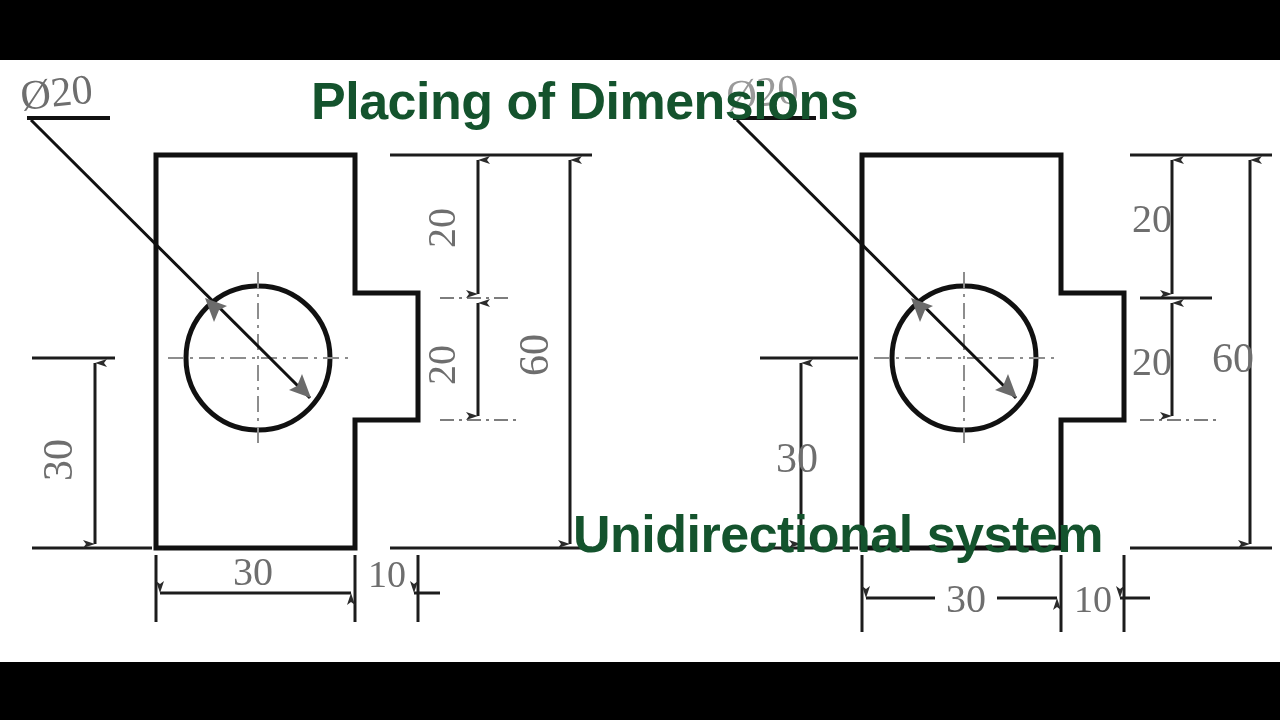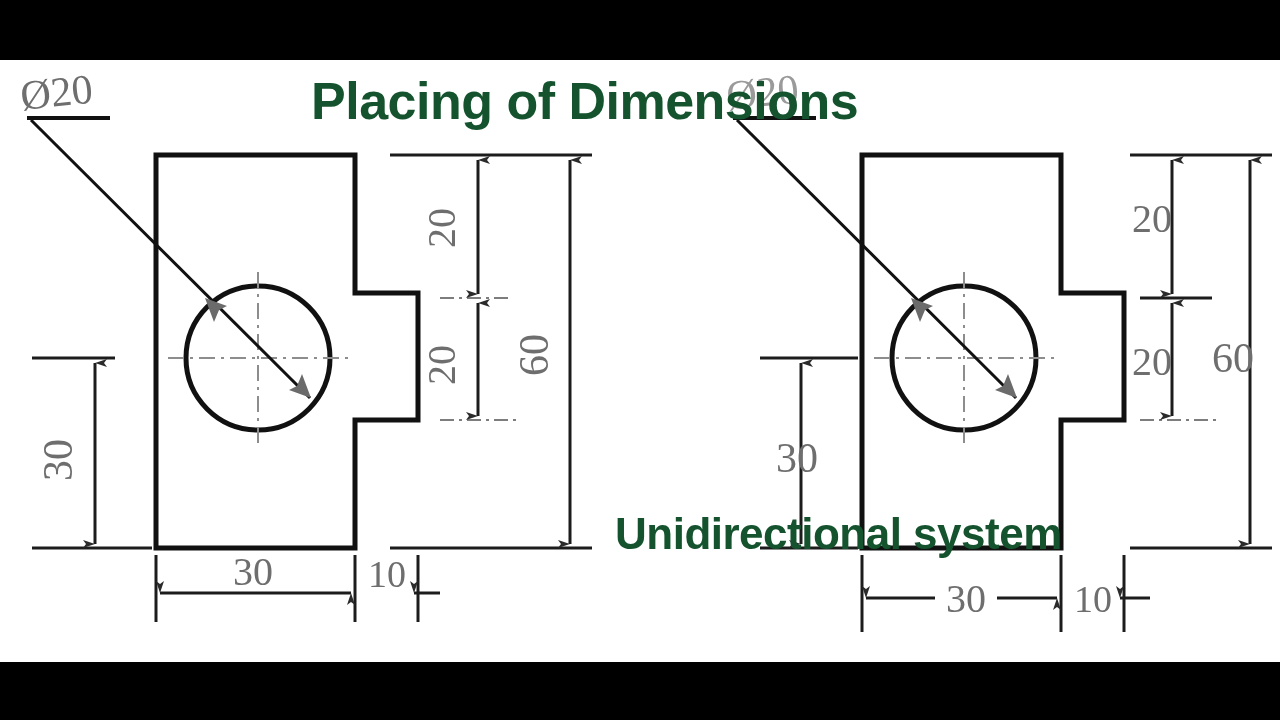--- a/index.html
+++ b/index.html
@@ -18,21 +18,21 @@
     background:#ffffff;overflow:hidden;
   }
   #paper svg{position:absolute;left:0;top:0;width:1280px;height:602px;}
   .ovl{position:absolute;}
   .red-label{
     color:#14532d;font-weight:bold;white-space:nowrap;
     font-family:"Liberation Sans", sans-serif;letter-spacing:-0.5px;
   }
   #title-main{left:311px;top:15px;font-size:52px;line-height:52px;}
   #label-aligned{left:140px;top:383px;font-size:44px;line-height:44px;}
-  #label-unidir{left:615px;top:452px;font-size:44px;line-height:44px;}
+  #label-unidir{left:573px;top:452px;font-size:52px;line-height:44px;}
 </style>
 </head>
 <body>
 
 <div id="stage">
 
   <div class="letterbox" id="bar-top"></div>
   <div class="letterbox" id="bar-bottom"></div>
 
   <div id="paper">

